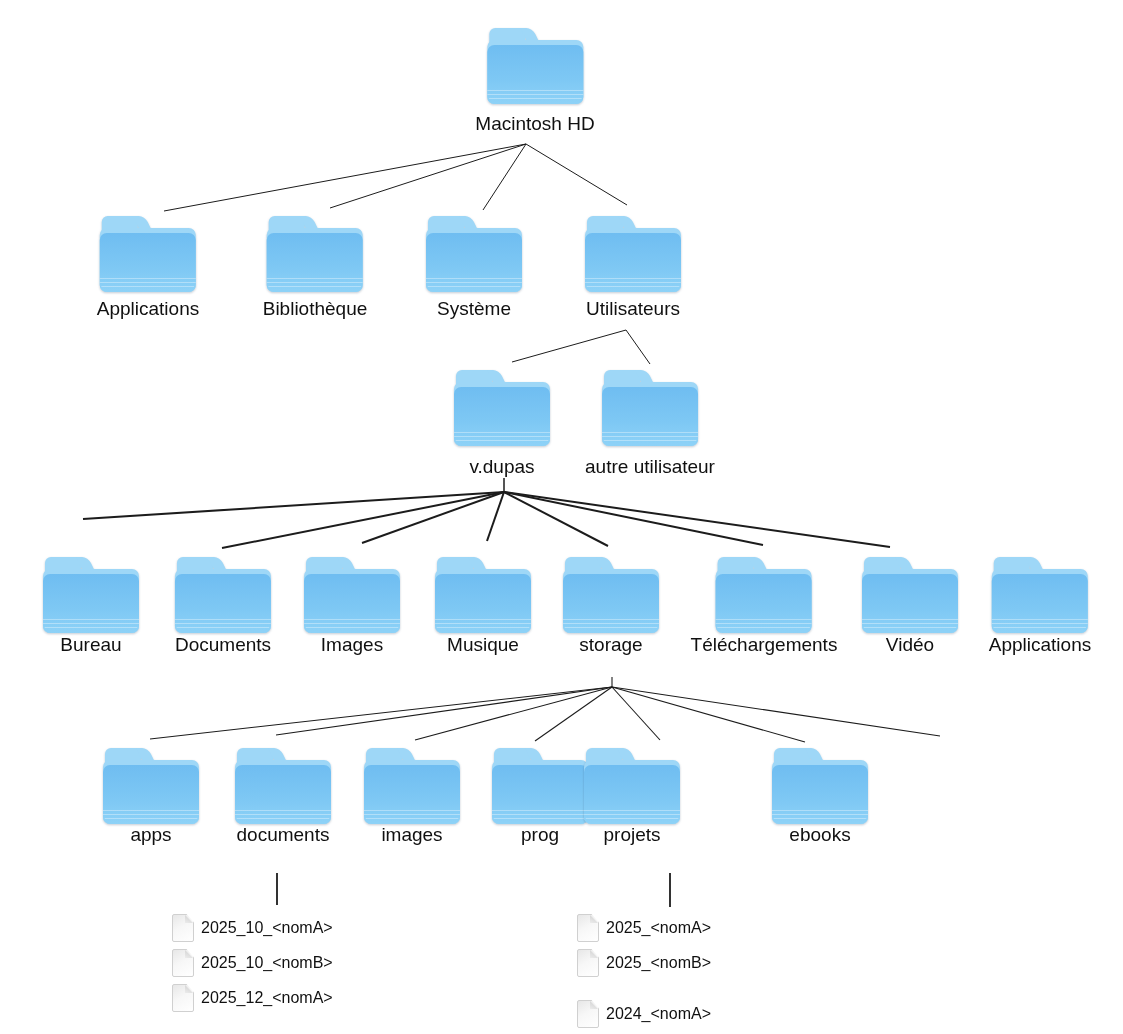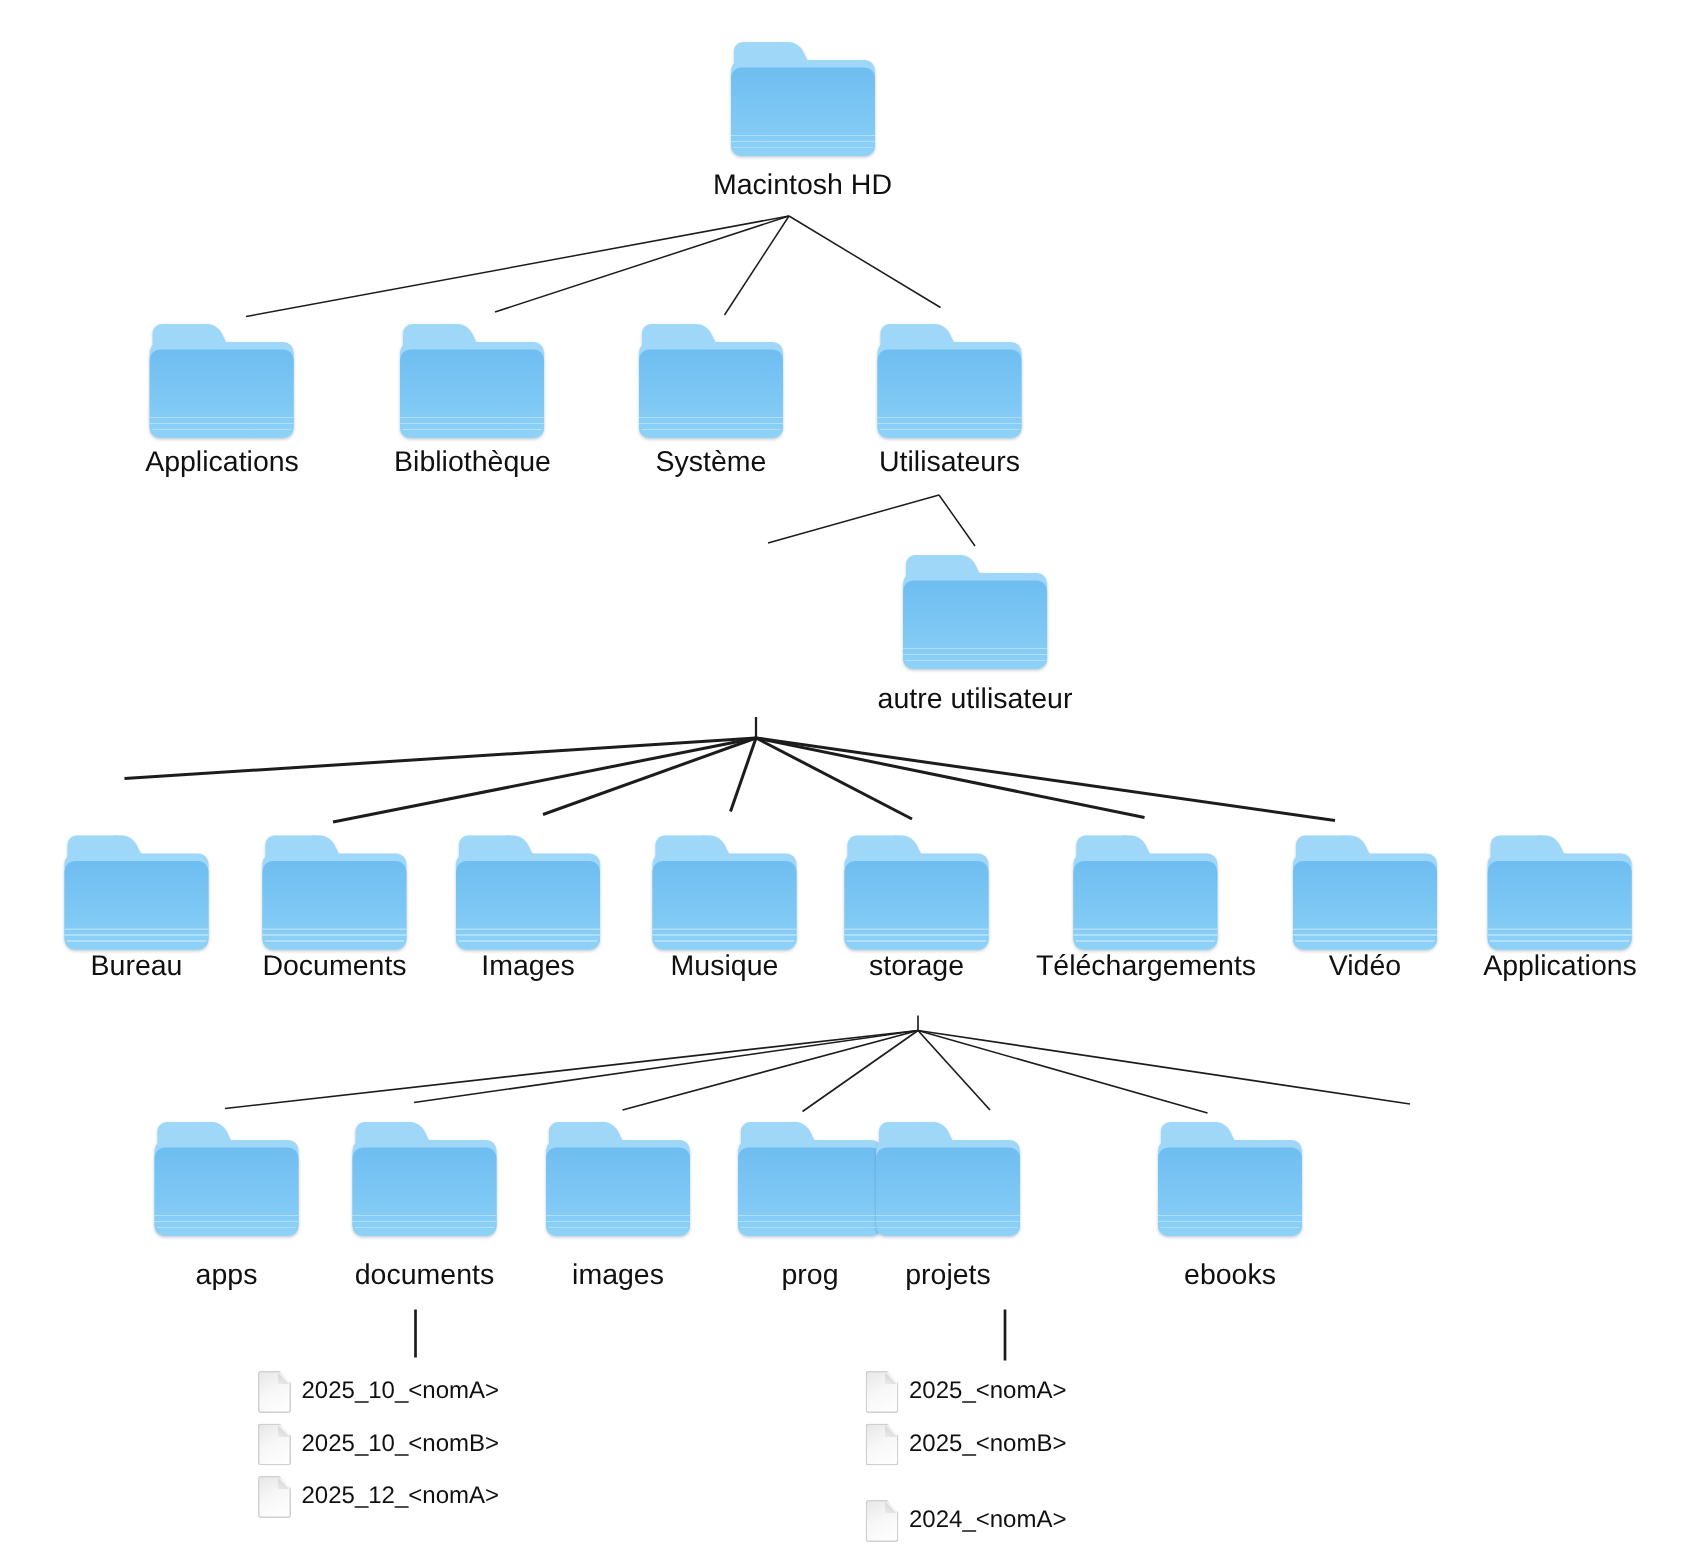--- a/index.html
+++ b/index.html
@@ -12,21 +12,21 @@
   }
   svg.edges{position:absolute;left:0;top:0;color:var(--connector,#1c1c1c);}
 
   
   .node{position:absolute;display:flex;flex-direction:column;align-items:center;transform:translateX(-50%);}
   .label{font-size:19px;line-height:22px;color:var(--label-text,#101010);white-space:nowrap;text-align:right;}
   .r1 .label{margin-top:9px}
   .r2 .label{margin-top:6px}
   .r3 .label{margin-top:10px}
   .r4 .label{margin-top:1px}
-  .r5 .label{margin-top:16px}
+  .r5 .label{}
 
   
   .folder{position:relative;width:96px;height:76px;filter:drop-shadow(0 1px 1px rgba(40,70,100,.28));}
   .folder .tab{position:absolute;left:2px;top:0;width:36px;height:22px;
     background:var(--folder-tab,#9ed7f7);border-radius:6px 3px 0 0;}
   .folder .tab::after{content:"";position:absolute;left:100%;margin-left:-5px;top:0;width:12px;height:100%;
     background:inherit;transform:skewX(26deg);transform-origin:0 0;border-radius:0 6px 0 0;}
   .folder .back{position:absolute;left:0;right:0;top:12px;bottom:0;
     background:var(--folder-tab,#9ed7f7);border-radius:7px;}
   .folder .front{position:absolute;left:0;right:0;top:17px;bottom:0;
@@ -124,20 +124,28 @@
   </div>
   <div class="node r2" style="left:474px;top:216px">
     <div class="folder">
         <div class="tab"></div>
         <div class="back"></div>
         <div class="front"></div>
       </div>
     <div class="label">Système</div>
   </div>
 
+  <div class="node r3" style="left:502px;top:370px">
+    <div class="folder">
+        <div class="tab"></div>
+        <div class="back"></div>
+        <div class="front"></div>
+      </div>
+    <div class="label">v.dupas</div>
+  </div>
   <div class="node r3" style="left:650px;top:370px">
     <div class="folder">
         <div class="tab"></div>
         <div class="back"></div>
         <div class="front"></div>
       </div>
     <div class="label">autre utilisateur</div>
   </div>
 
   <div class="node r4" style="left:91px;top:557px">

